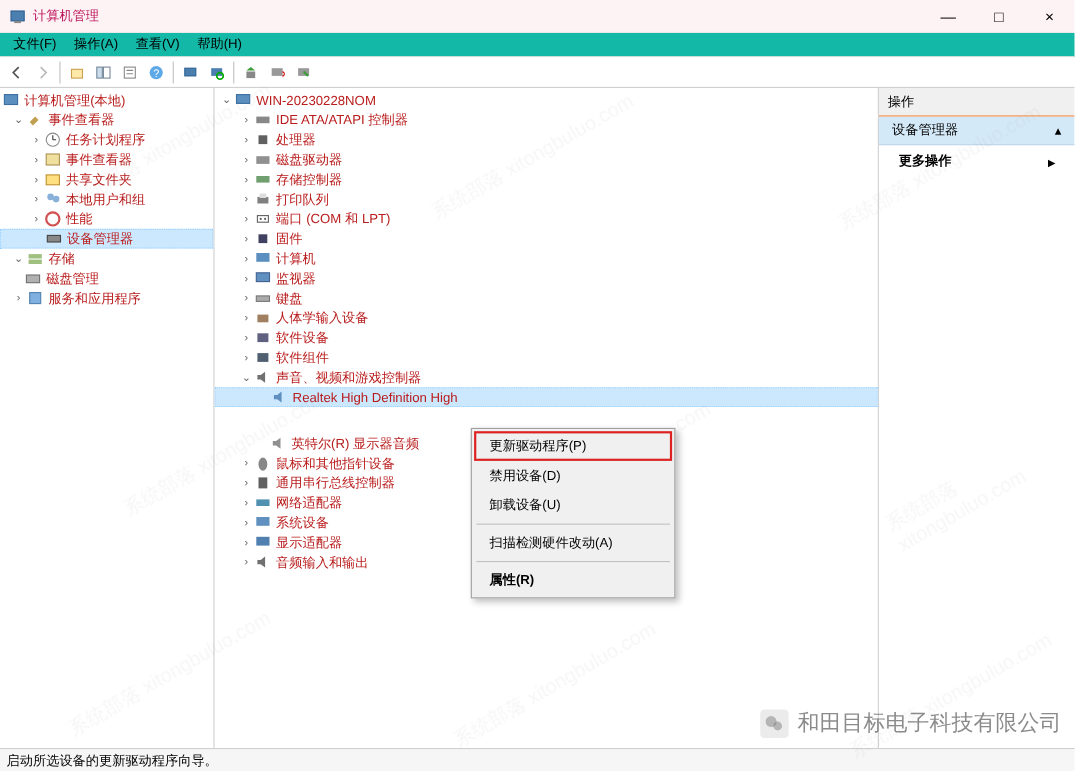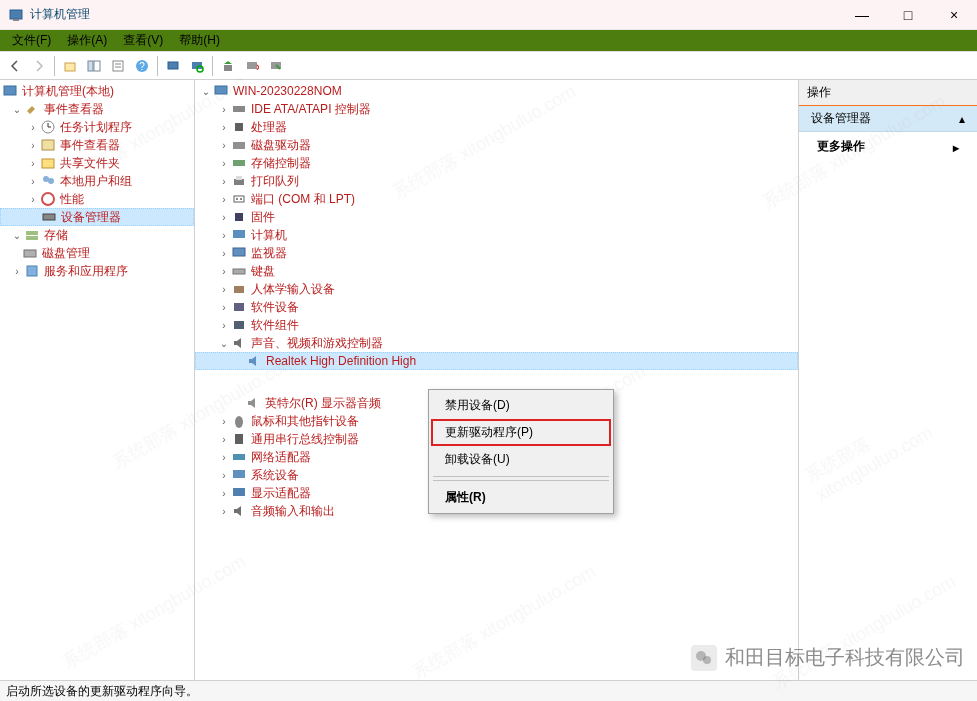--- a/index.html
+++ b/index.html
@@ -1,22 +1,22 @@
 <!DOCTYPE html>
 <html><head>
 <meta charset="utf-8">
 <style>
 * { box-sizing: border-box; margin: 0; padding: 0; }
 html, body { width: 977px; height: 701px; font-family: "Microsoft YaHei", "Segoe UI", sans-serif; font-size: 12px; overflow: hidden; background: #fff; }
 .titlebar { height: 30px; display: flex; align-items: center; padding: 0 0 0 8px; background: #fdf2f4; border-bottom: 1px solid #e8e8e8; }
 .titlebar-icon { width: 16px; height: 16px; margin-right: 6px; }
-.titlebar-text { flex: 1; font-size: 12px; color: #0c4a6e; }
+.titlebar-text { flex: 1; font-size: 12px; color: #be185d; }
 .titlebar-btns { display: flex; }
 .titlebar-btn { width: 46px; height: 30px; display: flex; align-items: center; justify-content: center; font-size: 14px; color: #000; }
-.menubar { height: 22px; display: flex; align-items: center; padding: 0 4px; background: #4d7c0f; border-bottom: 1px solid #e0e0e0; }
+.menubar { height: 22px; display: flex; align-items: center; padding: 0 4px; background: #14b8a6; border-bottom: 1px solid #e0e0e0; }
 .menu-item { padding: 2px 8px; font-size: 12px; }
 .toolbar { height: 28px; display: flex; align-items: center; padding: 2px 4px; background: #fff; border-bottom: 1px solid #d0d0d0; gap: 2px; }
 .tool-btn { width: 22px; height: 22px; display: flex; align-items: center; justify-content: center; border: 1px solid transparent; }
 .tool-sep { width: 1px; height: 20px; background: #c0c0c0; margin: 0 2px; }
 .content { display: flex; height: 600px; }
 .panel-left { width: 195px; border-right: 1px solid #d0d0d0; overflow: auto; padding: 2px 0; }
 .panel-mid { flex: 1; border-right: 1px solid #d0d0d0; overflow: auto; padding: 2px 0; position: relative; }
 .panel-right { width: 178px; overflow: auto; }
 .tree-row { display: flex; align-items: center; height: 18px; padding-right: 4px; white-space: nowrap; cursor: default; }
 .tree-row.selected { background: #cce8ff; border: 1px dotted #99d1ff; }
@@ -463,24 +463,25 @@
       <span>▴</span>
     </div>
     <div class="right-link">
       <span>更多操作</span>
       <span>▸</span>
     </div>
   </div>
 </div>
 
 <div class="context-menu">
+  <div class="ctx-item hl">更新驱动程序(P)</div>
   <div class="ctx-item">禁用设备(D)</div>
-  <div class="ctx-item hl">更新驱动程序(P)</div>
   <div class="ctx-item">卸载设备(U)</div>
   <div class="ctx-sep"></div>
+  <div class="ctx-item">扫描检测硬件改动(A)</div>
   <div class="ctx-sep"></div>
   <div class="ctx-item"><b>属性(R)</b></div>
 </div>
 
 <div class="statusbar">
   <span>启动所选设备的更新驱动程序向导。</span>
 </div>
 
 <div class="brand">
   <span class="wechat-ico">

